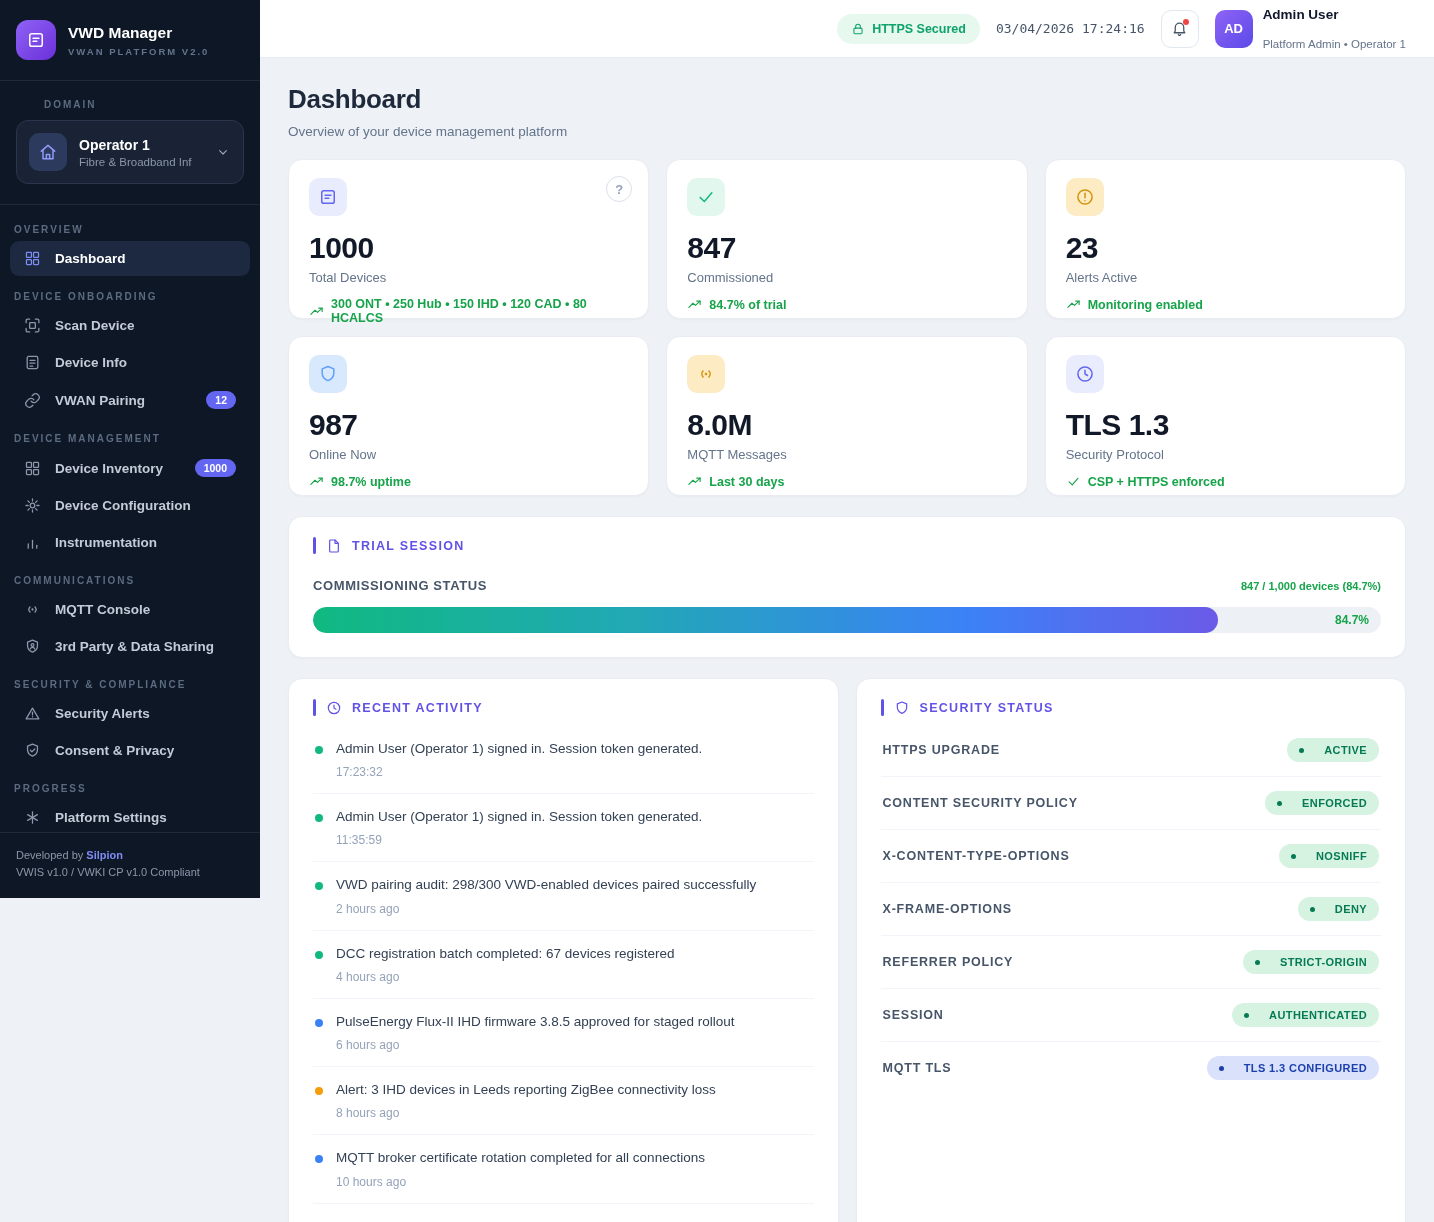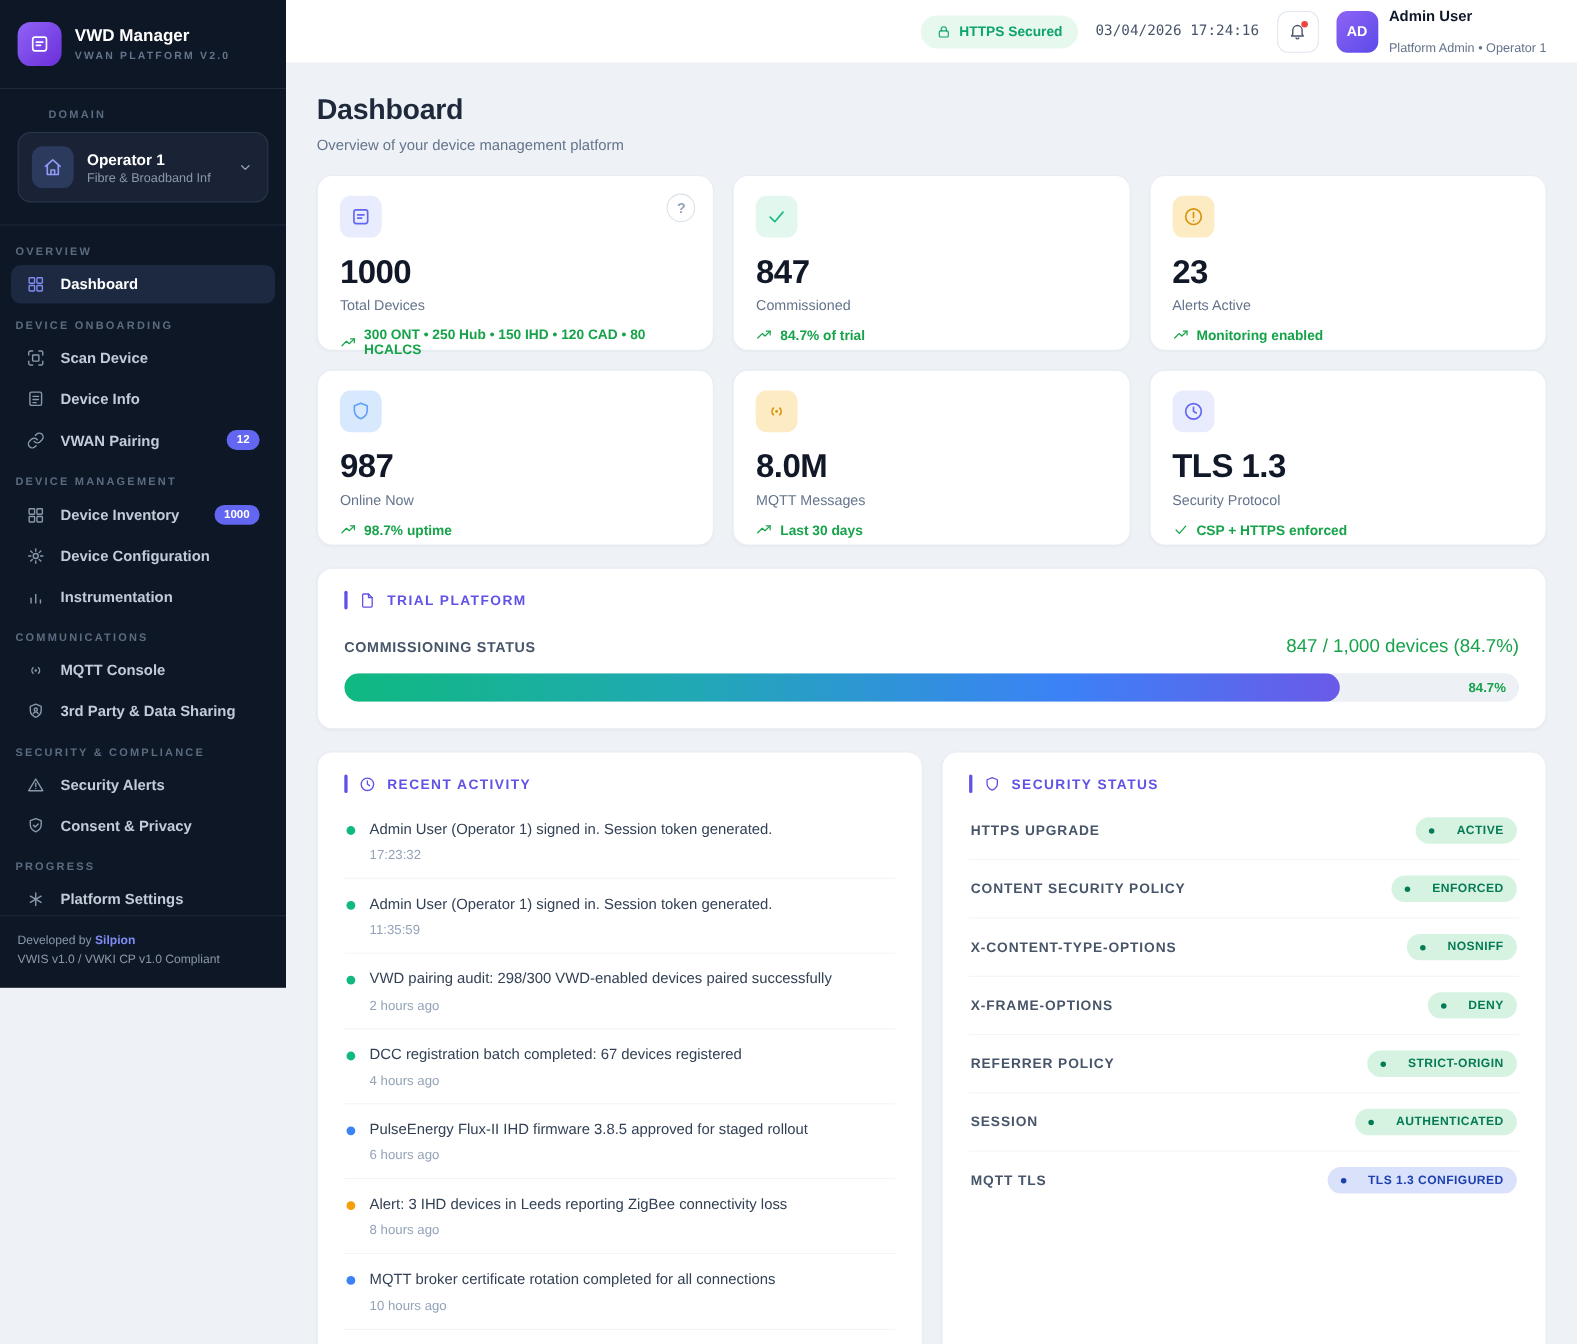--- a/index.html
+++ b/index.html
@@ -94,21 +94,21 @@
 
   .panel { background:#fff; border:1px solid #e9edf3; border-radius:14px; box-shadow:0 1px 2px rgba(15,23,42,.03); }
   .trial-panel { margin-top:20px; padding:20px 24px 24px; }
   .panel-head { display:flex; align-items:center; gap:10px; }
   .accent { width:3px; height:17px; border-radius:2px; background:#6152e6; flex:none; }
   .panel-head .ico { width:16px; height:16px; color:#6152e6; flex:none; }
   .panel-title { font-size:12.5px; font-weight:800; letter-spacing:1.3px; color:#6152e6; }
 
   .commission-row { display:flex; align-items:center; justify-content:space-between; margin-top:24px;gap:32px; }
   .commission-label { font-size:13px; font-weight:700; letter-spacing:0.6px; color:#475569; }
-  .commission-value { font-size:17px; font-weight:400; color:#16a34a; }
+  .commission-value { font-size:11px; font-weight:700; color:#16a34a; }
   .progress-track { margin-top:14px; height:26px; border-radius:13px; background:#edf1f6; position:relative; overflow:hidden; }
   .progress-fill { height:100%; border-radius:13px;
     background:linear-gradient(90deg,#10b981 0%,#21a8b5 35%,#3b82f6 72%,#6a5ae8 100%); }
   .progress-label { position:absolute; right:12px; top:0; line-height:26px; font-size:12px; font-weight:700; color:#16a34a; }
 
   .bottom-grid { display:grid; grid-template-columns:1fr 1fr; gap:17px; margin-top:20px; align-items:stretch; }
   .activity-panel, .security-panel { padding:20px 24px; }
 
   .act-list { margin-top:10px; }
   .act-item { display:flex; gap:13px; padding:14px 2px; border-bottom:1px solid #f1f4f8; }
@@ -551,21 +551,21 @@
 
   <section class="panel trial-panel">
     <div class="panel-head">
       <span class="accent"></span>
       <span class="ico">
           <svg viewBox="0 0 24 24">
             <path d="M13.5 3H7a1.5 1.5 0 0 0-1.5 1.5v15A1.5 1.5 0 0 0 7 21h10a1.5 1.5 0 0 0 1.5-1.5V8z"></path>
             <polyline points="13.5 3 13.5 8 18.5 8"></polyline>
           </svg>
         </span>
-      <span class="panel-title">TRIAL PLATFORM</span>
+      <span class="panel-title">TRIAL SESSION</span>
     </div>
     <div class="commission-row">
       <span class="commission-label">COMMISSIONING STATUS</span>
       <span class="commission-value">847 / 1,000 devices (84.7%)</span>
     </div>
     <div class="progress-track">
       <div class="progress-fill" style="width: 84.7%;"></div>
       <span class="progress-label">84.7%</span>
     </div>
   </section>

